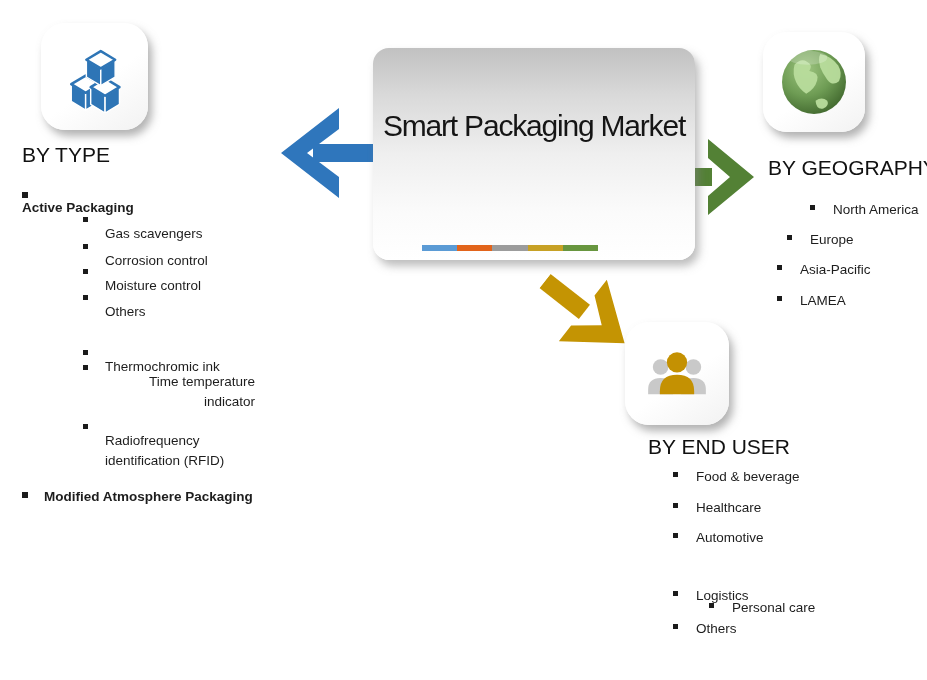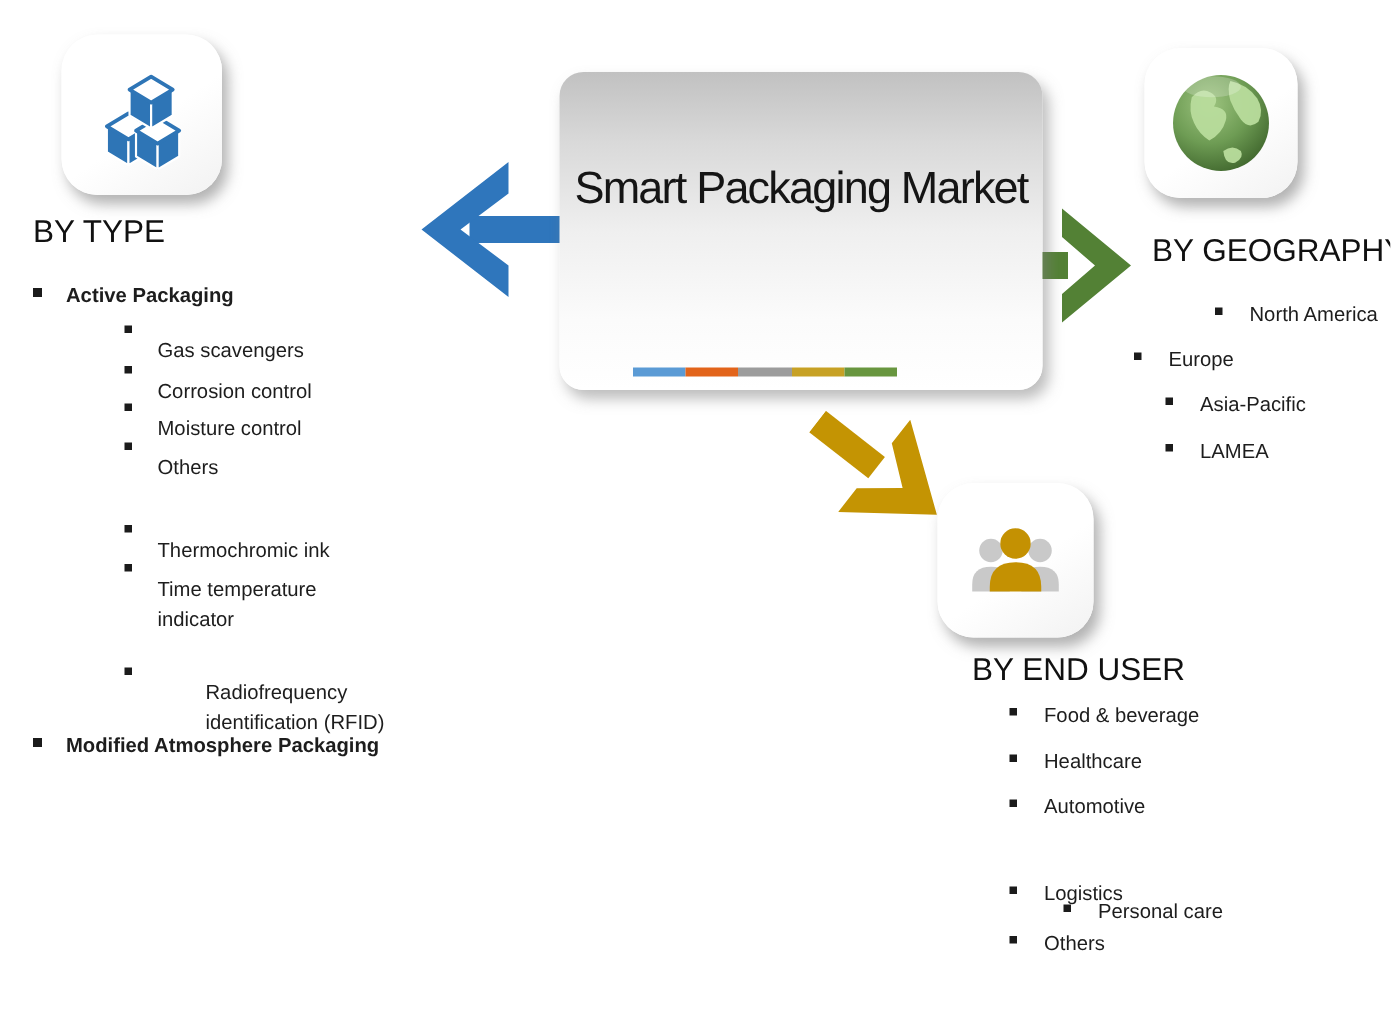--- a/index.html
+++ b/index.html
@@ -114,21 +114,21 @@
       <path d="M13,62 L13,56 Q13,41 29,41 Q45,41 45,56 L45,62 Z" fill="#C9C9C9"></path>
       <circle cx="71" cy="27" r="10" fill="#C9C9C9"></circle>
       <path d="M55,62 L55,56 Q55,41 71,41 Q87,41 87,56 L87,62 Z" fill="#C9C9C9"></path>
       <circle cx="50" cy="21" r="13" fill="#C49102"></circle>
       <path d="M28,62 L28,58 Q28,37 50,37 Q72,37 72,58 L72,62 Z" fill="#C49102"></path>
     </svg>
   </div>
 
   <div class="h" style="left:22px;top:143px;">BY TYPE</div>
 
-  <div class="row r1" style="left:22px;top:187px;">
+  <div class="row r1" style="left:22px;top:187px;flex-direction:column;">
     <span class="b"></span>
     <span class="lb">Active Packaging</span>
   </div>
   <div class="row r2" style="left:83px;top:212px;">
     <span class="b"></span>
     <span class="lb">Gas scavengers</span>
   </div>
   <div class="row r2" style="left:83px;top:239px;">
     <span class="b"></span>
     <span class="lb">Corrosion control</span>
@@ -139,40 +139,40 @@
   </div>
   <div class="row r2" style="left:83px;top:290px;">
     <span class="b"></span>
     <span class="lb">Others</span>
   </div>
 
   <div class="row r2" style="left:83px;top:345px;">
     <span class="b"></span>
     <span class="lb">Thermochromic ink</span>
   </div>
-  <div class="row r2" style="left:83px;top:371px;">
+  <div class="row r2" style="left:83px;top:360px;text-align:right;">
     <span class="b"></span>
     <span class="lb">Time temperature indicator</span>
   </div>
-  <div class="row r2" style="left:83px;top:440px;gap:32px;">
+  <div class="row r2" style="left:83px;top:419px;">
     <span class="b"></span>
     <span class="lb">Radiofrequency identification (RFID)</span>
   </div>
 
   <div class="row r1" style="left:22px;top:487px;">
     <span class="b"></span>
     <span class="lb">Modified Atmosphere Packaging</span>
   </div>
 
   <div class="h" style="left:768px;top:156px;">BY GEOGRAPHY</div>
   <div class="row gi" style="left:810px;top:200px;">
     <span class="b"></span>
     <span class="lb">North America</span>
   </div>
-  <div class="row gi" style="left:756px;top:230px;">
+  <div class="row gi" style="left:787px;top:230px;">
     <span class="b"></span>
     <span class="lb">Europe</span>
   </div>
   <div class="row gi" style="left:777px;top:260px;">
     <span class="b"></span>
     <span class="lb">Asia-Pacific</span>
   </div>
   <div class="row gi" style="left:777px;top:291px;">
     <span class="b"></span>
     <span class="lb">LAMEA</span>

